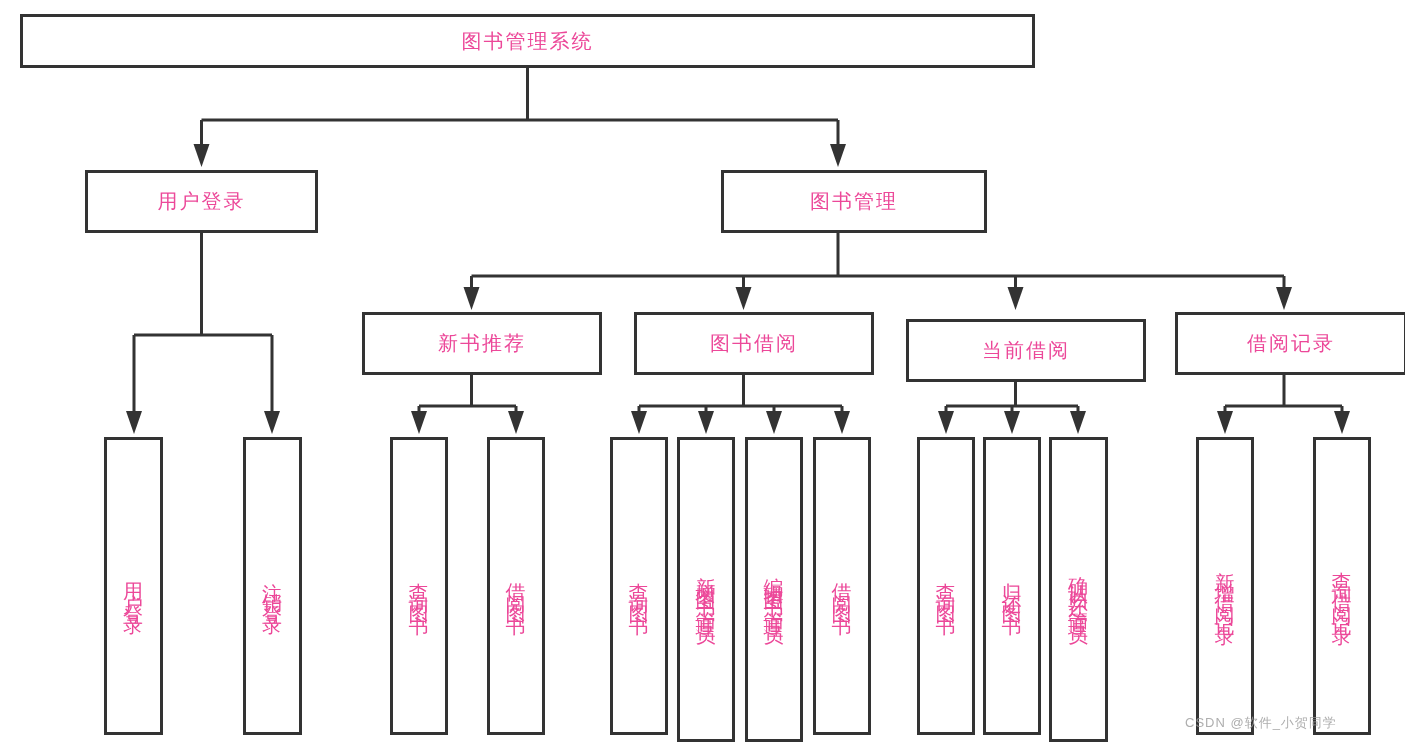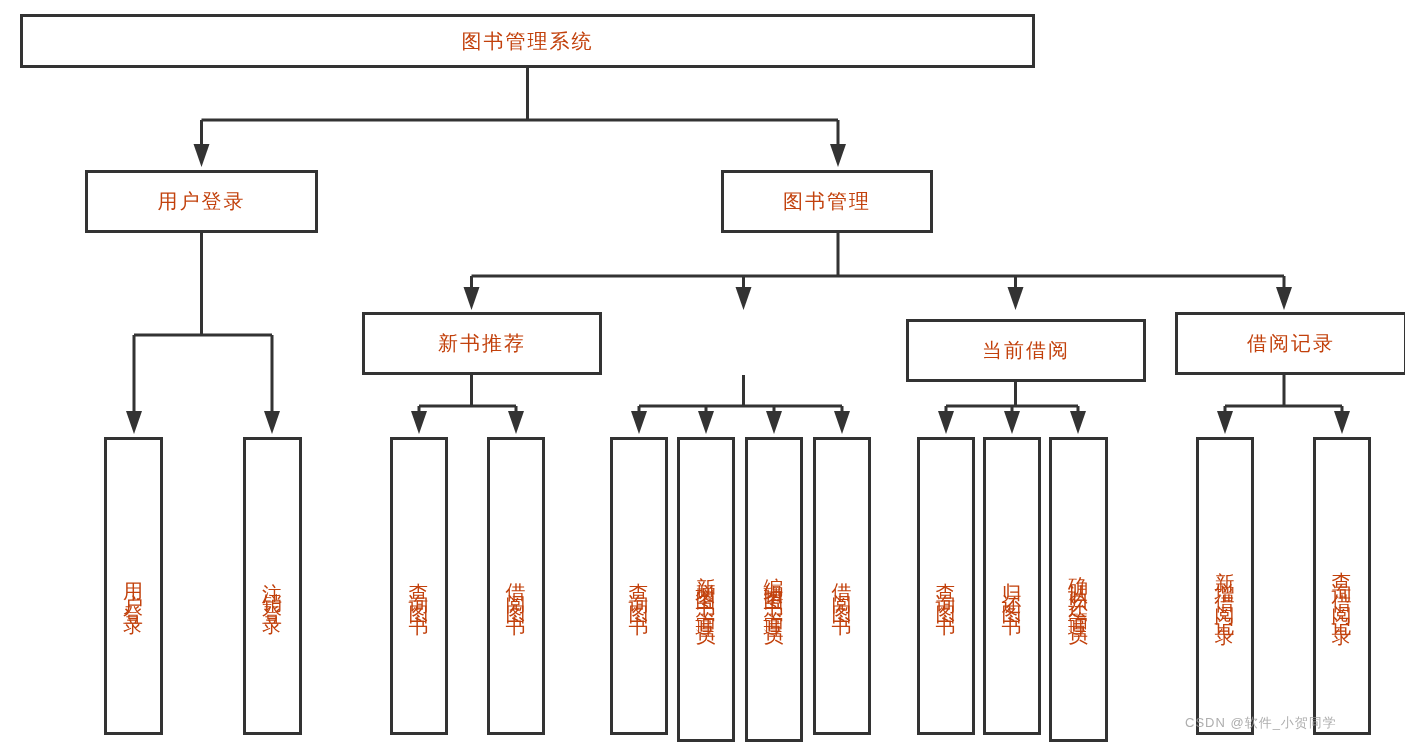--- a/index.html
+++ b/index.html
@@ -19,21 +19,21 @@
     position: absolute;
     left: 0; top: 0;
     width: 1405px;
     height: 747px;
   }
   .node {
     position: absolute;
     box-sizing: border-box;
     background: #ffffff;
     border: 3px solid #333333;
-    color: #c2410c;
+    color: #ec4899;
     display: flex;
     align-items: center;
     justify-content: center;
     font-size: 20px;
     letter-spacing: 2px;
     text-align: center;
   }
   .node.vtext {
     writing-mode: vertical-rl;
     text-orientation: mixed;
@@ -43,21 +43,21 @@
     padding-top: 6px;
   }
   .node.vtext.admin {
     letter-spacing: 7px;
     font-size: 20px;
   }
   
   .n-root   { left: 20px;  top: 14px;  width: 1015px; height: 54px; }
   
   .n-login  { left: 85px;  top: 170px; width: 233px;  height: 63px; }
-  .n-mgmt   { left: 721px; top: 170px; width: 212px;  height: 63px; }
+  .n-mgmt   { left: 721px; top: 170px; width: 266px;  height: 63px; }
   
   .n-l3     { top: 312px; height: 63px; width: 240px; }
   .n-new    { left: 362px; }
   .n-borrow { left: 634px; }
   .n-cur    { left: 906px; margin-top: 7px; }
   .n-rec    { left: 1175px; width: 232px; }
   
   .leaf      { top: 437px; height: 298px; width: 59px; }
   .leaf.admin{ height: 305px; }
   .lf-1  { left: 104px; }
@@ -131,20 +131,21 @@
       <polygon points="1342,434 1334,411 1350,411"></polygon>
     </g>
   </svg>
 
   <div class="node n-root">图书管理系统</div>
 
   <div class="node n-login">用户登录</div>
   <div class="node n-mgmt">图书管理</div>
 
   <div class="node n-l3 n-new">新书推荐</div>
+  <div class="node n-l3 n-borrow">图书借阅</div>
   <div class="node n-l3 n-cur">当前借阅</div>
   <div class="node n-l3 n-rec">借阅记录</div>
 
   <div class="node vtext leaf lf-1">用户登录</div>
   <div class="node vtext leaf lf-2">注销登录</div>
 
   <div class="node vtext leaf lf-3">查询图书</div>
   <div class="node vtext leaf lf-4">借阅图书</div>
 
   <div class="node vtext leaf lf-5">查询图书</div>

